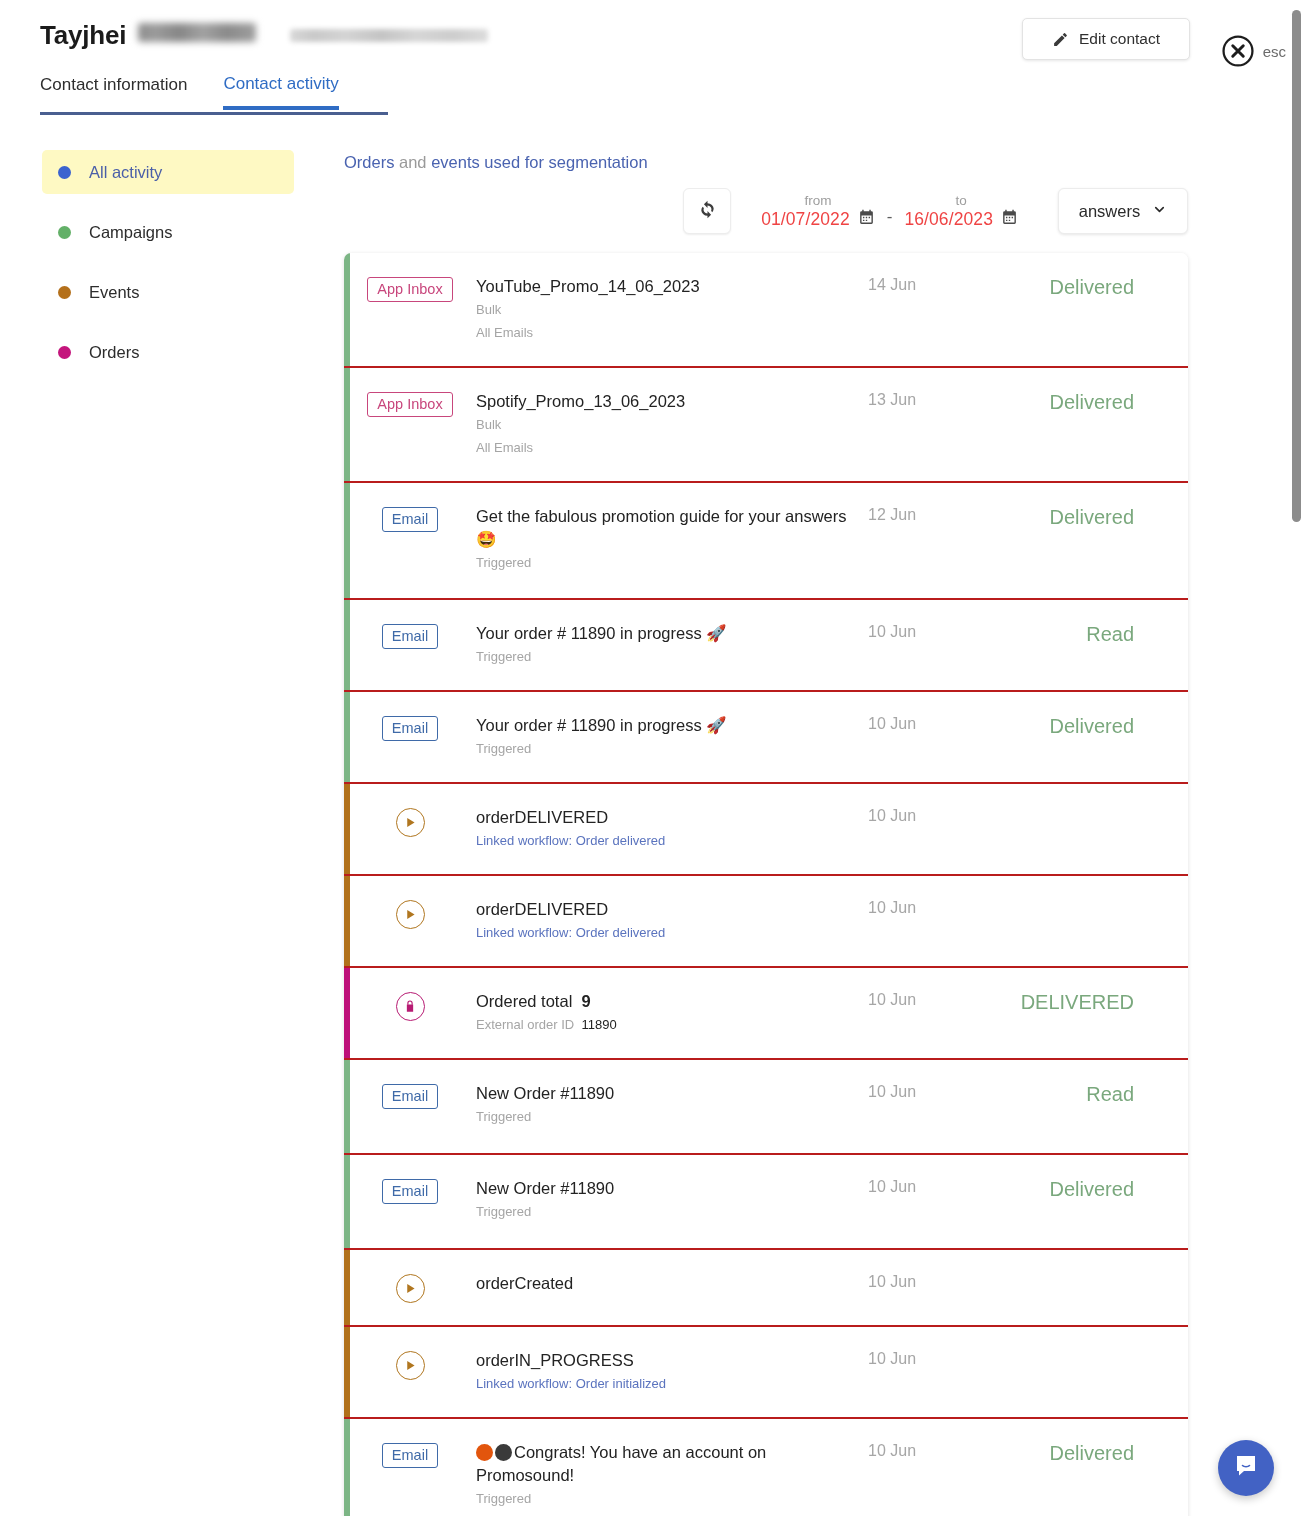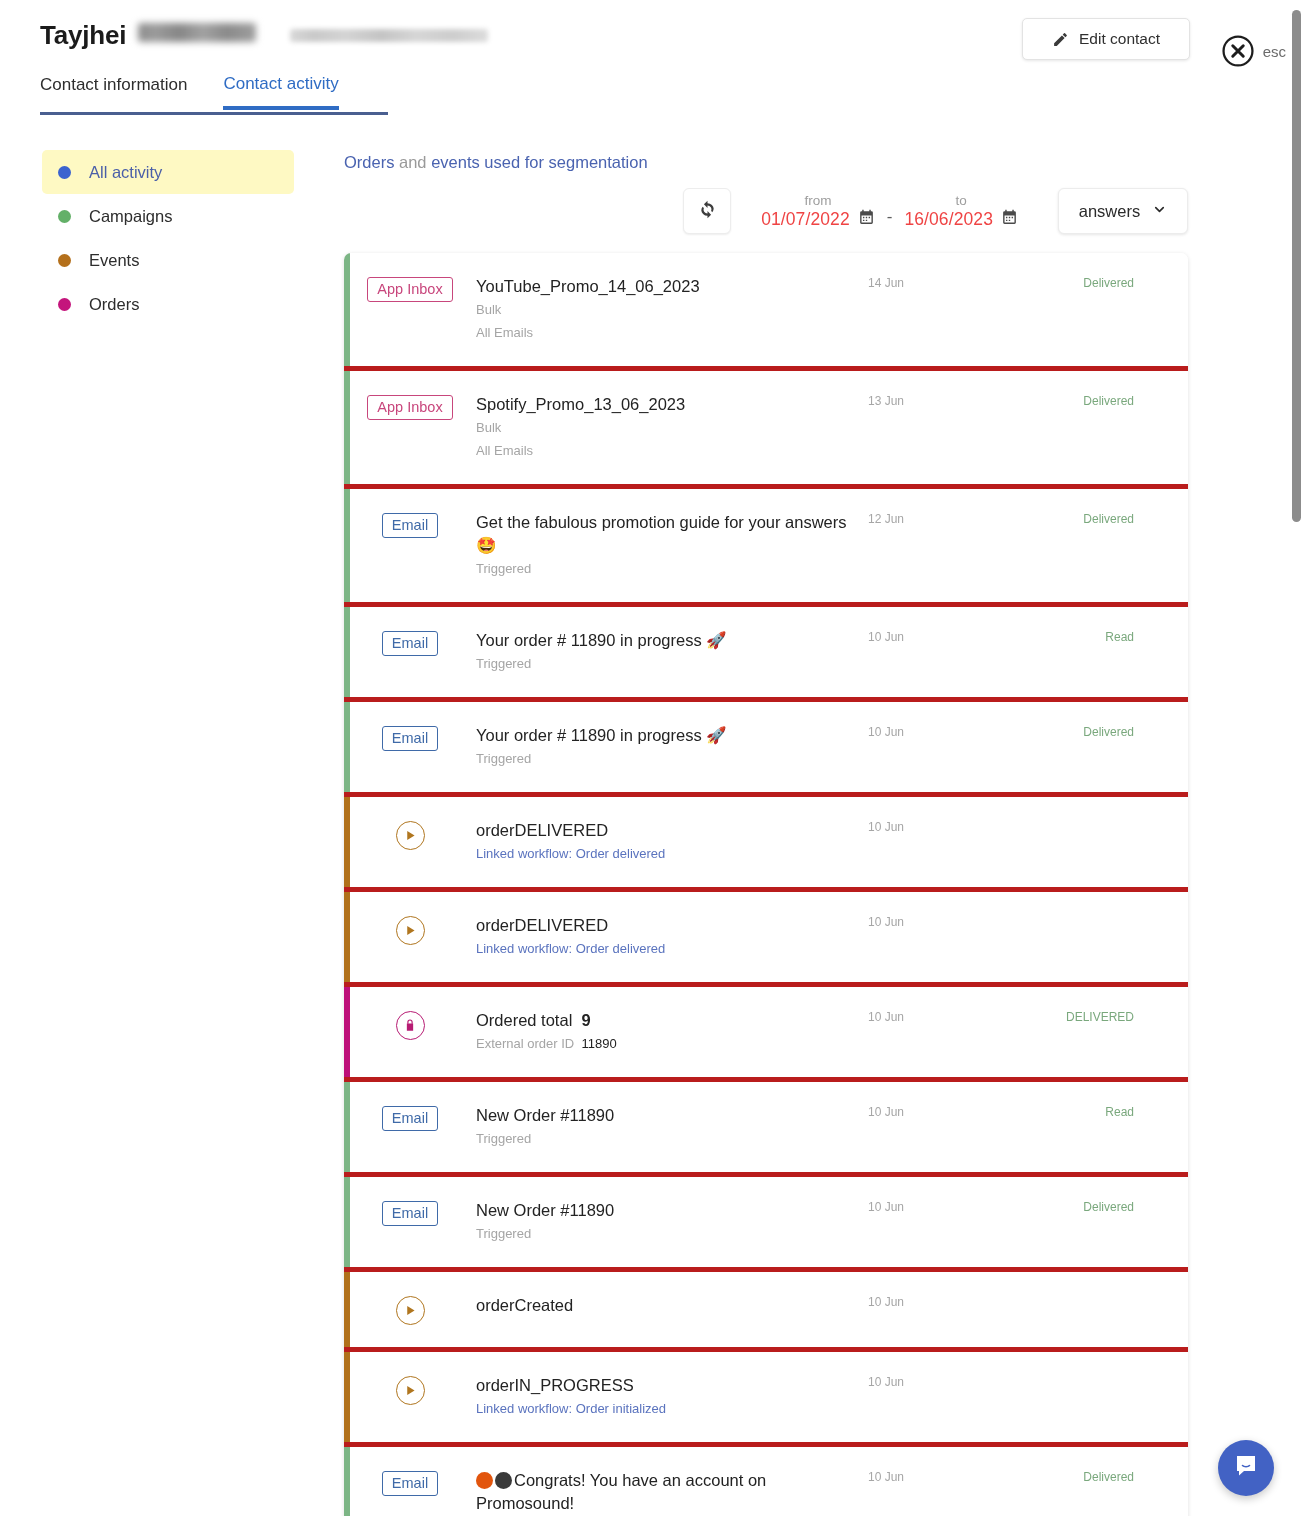--- a/index.html
+++ b/index.html
@@ -82,21 +82,21 @@
 
   
   .sidebar { position: absolute; left: 42px; top: 150px; width: 252px; }
   .side-item {
     display: flex; align-items: center; gap: 18px;
     height: 44px; padding: 0 16px;
     border-radius: 5px; cursor: pointer;
     font-size: 16.5px; color: #2d2d2d;
     margin-bottom: 0px;
   }
-  .side-item + .side-item { margin-top: 0px; }
+  .side-item + .side-item { margin-top: 16px; }
   .side-item.active { background: #fef9c3; color: #4a5fa8; }
   .side-dot { width: 13px; height: 13px; border-radius: 50%; flex: none; }
 
   
   .seg-line {
     position: absolute; left: 344px; top: 153px;
     font-size: 16.5px;
   }
   .seg-link { color: #4a63b0; cursor: pointer; }
   .seg-and { color: #9a9a9a; }
@@ -129,21 +129,21 @@
   .list-card {
     position: absolute; left: 344px; top: 253px; width: 844px;
     background: #ffffff;
     border-radius: 7px;
     box-shadow: 0 1px 4px rgba(0,0,0,0.13);
     overflow: hidden;
   }
   .row {
     position: relative;
     display: flex; align-items: flex-start;
-    border-bottom: 5px solid #b91c1c;
+    border-bottom: 2px solid #b91c1c;
     padding: 22px 0 22px 0;
     min-height: 74px;
     background: #fff;
   }
   .row:last-child { border-bottom: none; }
   .row-bar { position: absolute; left: 0; top: 0; bottom: 0; width: 6px; }
 
   .row-badge-col {
     width: 132px; flex: none; display: flex; justify-content: center;
     padding-top: 2px;
@@ -170,26 +170,26 @@
     display: block;
   }
   .row-title .num { font-weight: bold; }
   .row-sub {
     font-size: 13px; color: #a5a5a5; line-height: 22px; margin-top: 1px;
   }
   .row-sub.link { color: #5a73be; cursor: pointer; }
   .row-sub .ext { color: #232323; }
 
   .row-date {
-    width: 150px; flex: none; font-size: 12px; color: #a6a6a6;
+    width: 150px; flex: none; font-size: 16px; color: #a6a6a6;
     padding-top: 1px;
   }
   .row-status {
     width: 160px; flex: none; text-align: right; padding-right: 44px;
-    font-size: 12px; padding-top: 1px;
+    font-size: 20px; padding-top: 1px;
   }
   .status-green { color: #7aa87d; }
   .emoji-dot {
     display: inline-block; width: 17px; height: 17px; border-radius: 50%;
     vertical-align: -3px; margin-right: 2px;
   }
 
   
   .chat-launcher {
     position: absolute; right: 30px; bottom: 20px;

